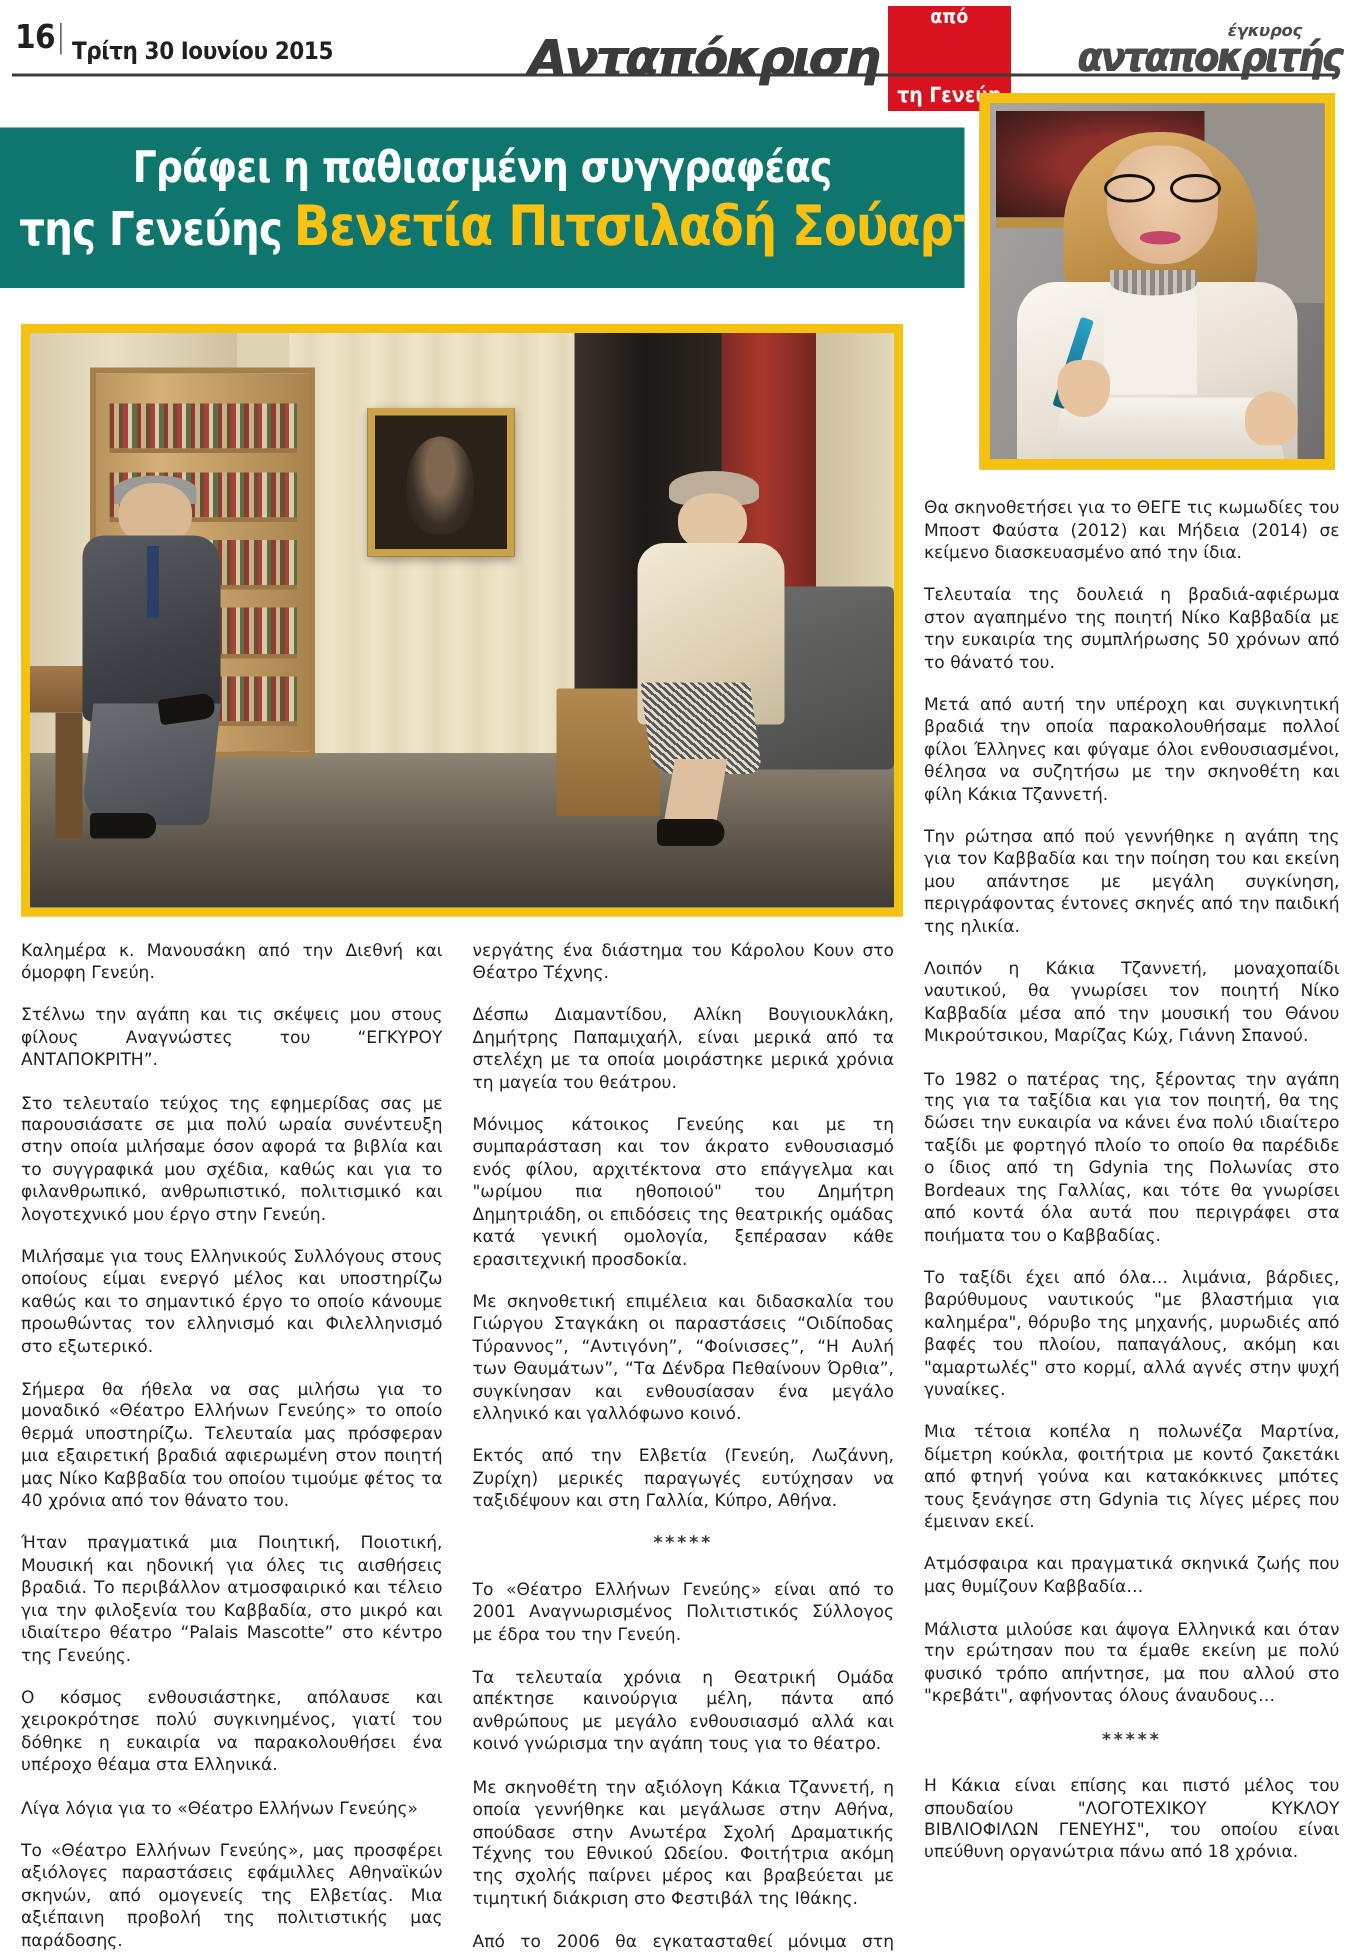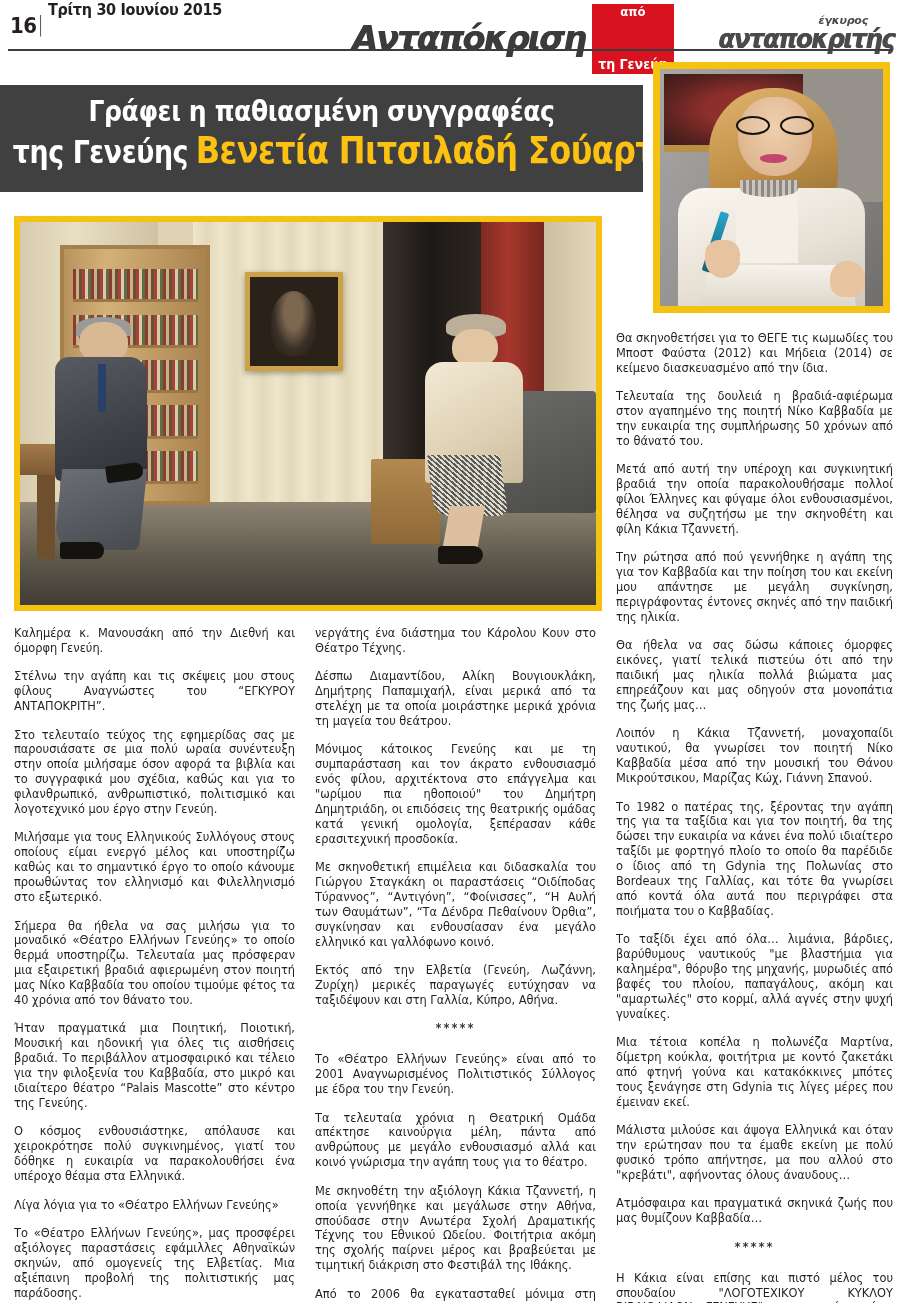--- a/index.html
+++ b/index.html
@@ -32,21 +32,21 @@
   }
   .masthead-pipe {
     position: absolute;
     left: 37px; top: 12px;
     font-size: 21px;
     color: #555;
     font-weight: 300;
   }
   .masthead-date {
     position: absolute;
-    left: 48px; top: 0;
+    left: 48px; top: 24px;
     font-size: 16px;
     font-weight: bold;
     letter-spacing: -0.3px;
     font-family: "DejaVu Sans Condensed", "Liberation Sans Narrow", "Liberation Sans", sans-serif;
   }
   .brand-center {
     position: absolute;
     left: 352px; top: 4px;
     display: flex;
     align-items: center;
@@ -103,21 +103,21 @@
     left: 8px; top: 49px;
     width: 884px; height: 2px;
     background: #3c3c3c;
   }
 
   
   .headline-banner {
     position: absolute;
     left: 0; top: 85px;
     width: 643px; height: 107px;
-    background: #404040;
+    background: #0f766e;
     overflow: hidden;
   }
   .headline-inner {
     position: absolute;
     left: 0; right: 0; top: 10px;
     text-align: center;
     font-family: "DejaVu Sans Condensed", "Liberation Sans Narrow", "Liberation Sans", sans-serif;
   }
   .headline-l1 {
     color: #ffffff;
@@ -517,22 +517,21 @@
     <p class="">Το «Θέατρο Ελλήνων Γενεύης» είναι από το 2001 Αναγνωρισμένος Πολιτιστικός Σύλλογος με έδρα του την Γενεύη.</p>
     <p class="">Τα τελευταία χρόνια η Θεατρική Ομάδα απέκτησε καινούργια μέλη, πάντα από ανθρώπους με μεγάλο ενθουσιασμό αλλά και κοινό γνώρισμα την αγάπη τους για το θέατρο.</p>
     <p class="">Με σκηνοθέτη την αξιόλογη Κάκια Τζαννετή, η οποία γεννήθηκε και μεγάλωσε στην Αθήνα, σπούδασε στην Ανωτέρα Σχολή Δραματικής Τέχνης του Εθνικού Ωδείου. Φοιτήτρια ακόμη της σχολής παίρνει μέρος και  βραβεύεται με τιμητική διάκριση στο Φεστιβάλ της Ιθάκης.</p>
     <p class="">Από το 2006 θα εγκατασταθεί μόνιμα στη Γενεύη και από το 2007 θα ενταχθεί στο Θέατρο Ελλήνων Γενεύης και έκτοτε θα συμμετάσχει ως ηθοποιός και ως εμπειρική σκηνοθέτης, σε ποιητικές βραδιές και θεατρικά έργα.</p>
   </div>
 <div class="col" id="col3">
     <p class="">Θα σκηνοθετήσει για το ΘΕΓΕ τις κωμωδίες του Μποστ Φαύστα (2012) και Μήδεια (2014) σε κείμενο διασκευασμένο από την ίδια.</p>
     <p class="">Τελευταία της δουλειά η βραδιά-αφιέρωμα στον αγαπημένο της ποιητή Νίκο Καββαδία με την ευκαιρία της συμπλήρωσης 50 χρόνων από το θάνατό του.</p>
     <p class="">Μετά από αυτή την υπέροχη και συγκινητική βραδιά την οποία παρακολουθήσαμε πολλοί φίλοι Έλληνες και φύγαμε όλοι ενθουσιασμένοι, θέλησα να συζητήσω με την σκηνοθέτη και φίλη Κάκια Τζαννετή.</p>
     <p class="">Την ρώτησα από πού γεννήθηκε η αγάπη της για τον Καββαδία και την ποίηση του και εκείνη μου απάντησε με μεγάλη συγκίνηση, περιγράφοντας έντονες σκηνές από την παιδική της ηλικία.</p>
-    <p class="">Θα ήθελα να σας δώσω κάποιες όμορφες εικόνες, γιατί τελικά πιστεύω ότι από την παιδική μας ηλικία πολλά βιώματα μας επηρεάζουν και μας οδηγούν στα  μονοπάτια της ζωής μας…</p>
     <p class="">Λοιπόν η Κάκια Τζαννετή, μοναχοπαίδι ναυτικού, θα γνωρίσει τον ποιητή Νίκο Καββαδία μέσα από την μουσική του Θάνου Μικρούτσικου, Μαρίζας Κώχ, Γιάννη Σπανού.</p>
     <p class="">Το 1982 ο πατέρας της, ξέροντας την αγάπη της για τα ταξίδια και για τον ποιητή, θα της δώσει την  ευκαιρία να κάνει ένα πολύ ιδιαίτερο ταξίδι με φορτηγό πλοίο το οποίο θα παρέδιδε ο ίδιος από τη Gdynia της Πολωνίας στο Bordeaux της Γαλλίας, και τότε θα γνωρίσει από κοντά όλα αυτά που περιγράφει στα ποιήματα του ο Καββαδίας.</p>
     <p class="">Το ταξίδι έχει από όλα… λιμάνια, βάρδιες, βαρύθυμους ναυτικούς "με βλαστήμια για καλημέρα", θόρυβο της μηχανής, μυρωδιές από βαφές του πλοίου, παπαγάλους, ακόμη και "αμαρτωλές" στο κορμί, αλλά αγνές στην ψυχή γυναίκες.</p>
     <p class="">Μια τέτοια  κοπέλα η πολωνέζα Μαρτίνα, δίμετρη κούκλα, φοιτήτρια με κοντό ζακετάκι από φτηνή γούνα και κατακόκκινες μπότες τους ξενάγησε στη Gdynia τις λίγες μέρες που έμειναν εκεί.</p>
+    <p class="">Ατμόσφαιρα και πραγματικά σκηνικά ζωής  που μας θυμίζουν Καββαδία…</p>
     <p class="">Μάλιστα μιλούσε και άψογα Ελληνικά και όταν την ερώτησαν που τα έμαθε εκείνη με πολύ φυσικό τρόπο απήντησε, μα που αλλού στο "κρεβάτι", αφήνοντας όλους άναυδους…</p>
-    <p class="">Ατμόσφαιρα και πραγματικά σκηνικά ζωής  που μας θυμίζουν Καββαδία…</p>
     <p class="sep">*****</p>
     <p class="">Η Κάκια είναι επίσης και πιστό μέλος του σπουδαίου "ΛΟΓΟΤΕΧΙΚΟΥ ΚΥΚΛΟΥ ΒΙΒΛΙΟΦΙΛΩΝ ΓΕΝΕΥΗΣ", του οποίου είναι υπεύθυνη οργανώτρια πάνω από 18 χρόνια.</p>
   </div>
 
 </body></html>

